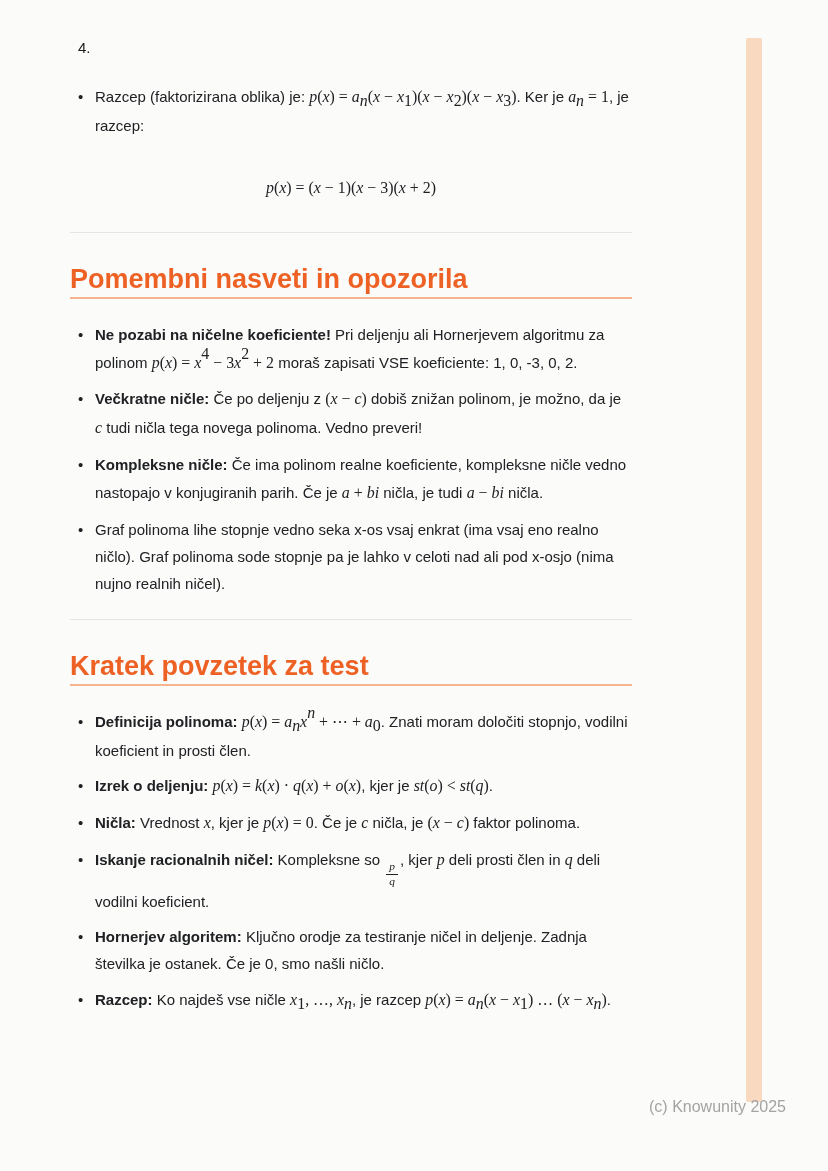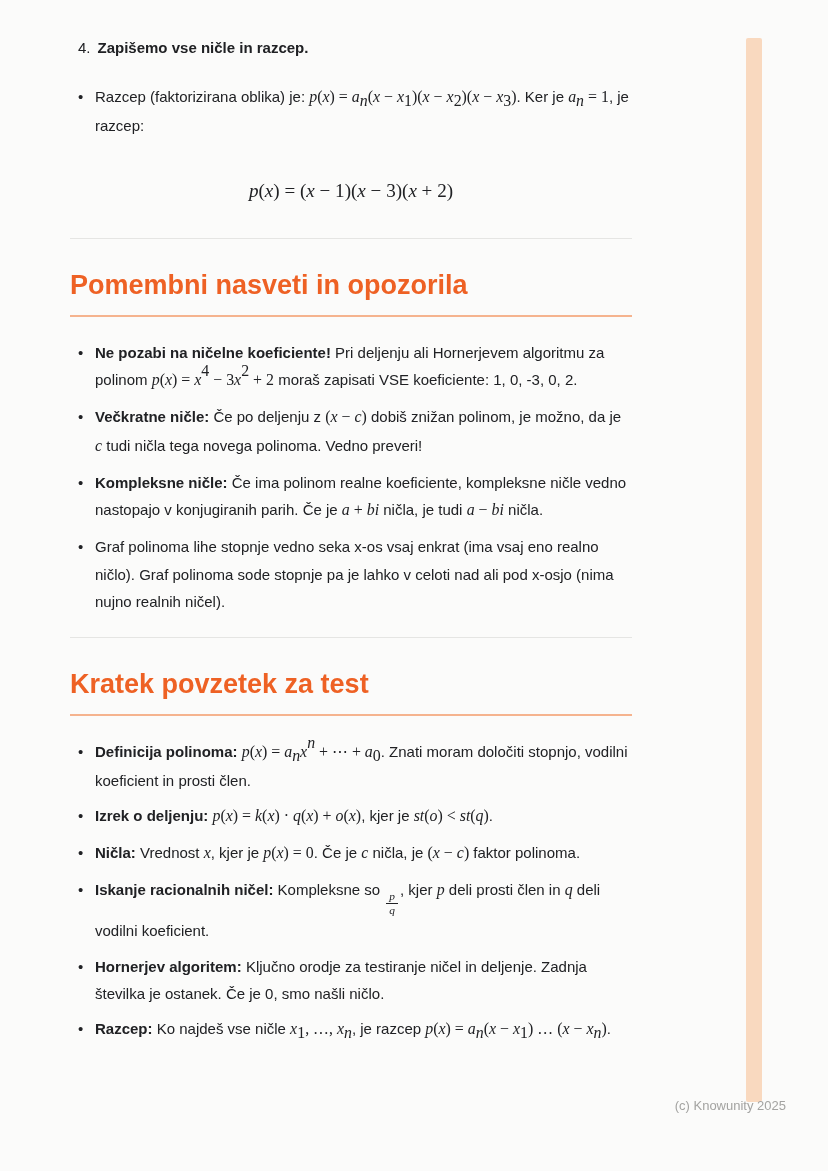--- a/index.html
+++ b/index.html
@@ -54,63 +54,61 @@
     vertical-align:-0.45em;
     font-family:"Liberation Serif", serif; font-style:italic;
     font-size:0.76em; line-height:1.15; margin:0 2px;
   }
   .frac .fnum { border-bottom:1px solid currentColor; padding:0 3px; }
   .frac .fden { padding:0 3px; }
 
   .equation {
     text-align:center;
     margin:34px 0 30px 0;
-    font-size:18px;
+    font-size:15px;
   }
 
   hr.divider {
     border:none;
     border-top:1px solid #e5e5e3;
     margin:22px 0 0 0;
   }
 
   h1.heading {
     margin-top:30px;
     font-size:27px;
     font-weight:bold;
     color:var(--accent, #ee6124);
-    padding-bottom:12px;
     border-bottom:2px solid var(--accent-light, #f5b38e);
     letter-spacing:0;
     line-height:1.25;
   }
 
   section ul.blist { margin-top:22px; }
   section { margin-bottom:4px; }
 
   .footer {
     position:absolute;
     top:1098px; right:42px;
-    font-size:13px;
+    font-size:16px;
     color:#a3a3a1;
     text-align:right;
   }
 </style>
 </head>
 <body>
 
 <div class="page">
   <div class="stripe"></div>
 
   <main class="content">
 
     <section class="step">
       <p class="step-title">
         <span class="step-num">4.</span>
-        <span class="b">Zapišemo vse ničle in razcep.</span>
       </p>
       <ul class="blist">
         <li><span class="txt">Razcep (faktorizirana oblika) je: </span><span class="mi">p</span><span class="mn">(</span><span class="mi">x</span><span class="mn">) = </span><span class="mi">a</span><sub class="mi">n</sub><span class="mn">(</span><span class="mi">x</span><span class="mn"> − </span><span class="mi">x</span><sub class="mn">1</sub><span class="mn">)(</span><span class="mi">x</span><span class="mn"> − </span><span class="mi">x</span><sub class="mn">2</sub><span class="mn">)(</span><span class="mi">x</span><span class="mn"> − </span><span class="mi">x</span><sub class="mn">3</sub><span class="mn">)</span><span class="txt">. Ker je </span><span class="mi">a</span><sub class="mi">n</sub><span class="mn"> = 1</span><span class="txt">, je razcep:</span></li>
       </ul>
       <p class="equation"><span class="mi">p</span><span class="mn">(</span><span class="mi">x</span><span class="mn">) = (</span><span class="mi">x</span><span class="mn"> − 1)(</span><span class="mi">x</span><span class="mn"> − 3)(</span><span class="mi">x</span><span class="mn"> + 2)</span></p>
     </section>
 
     <hr class="divider">
 
     <section>

